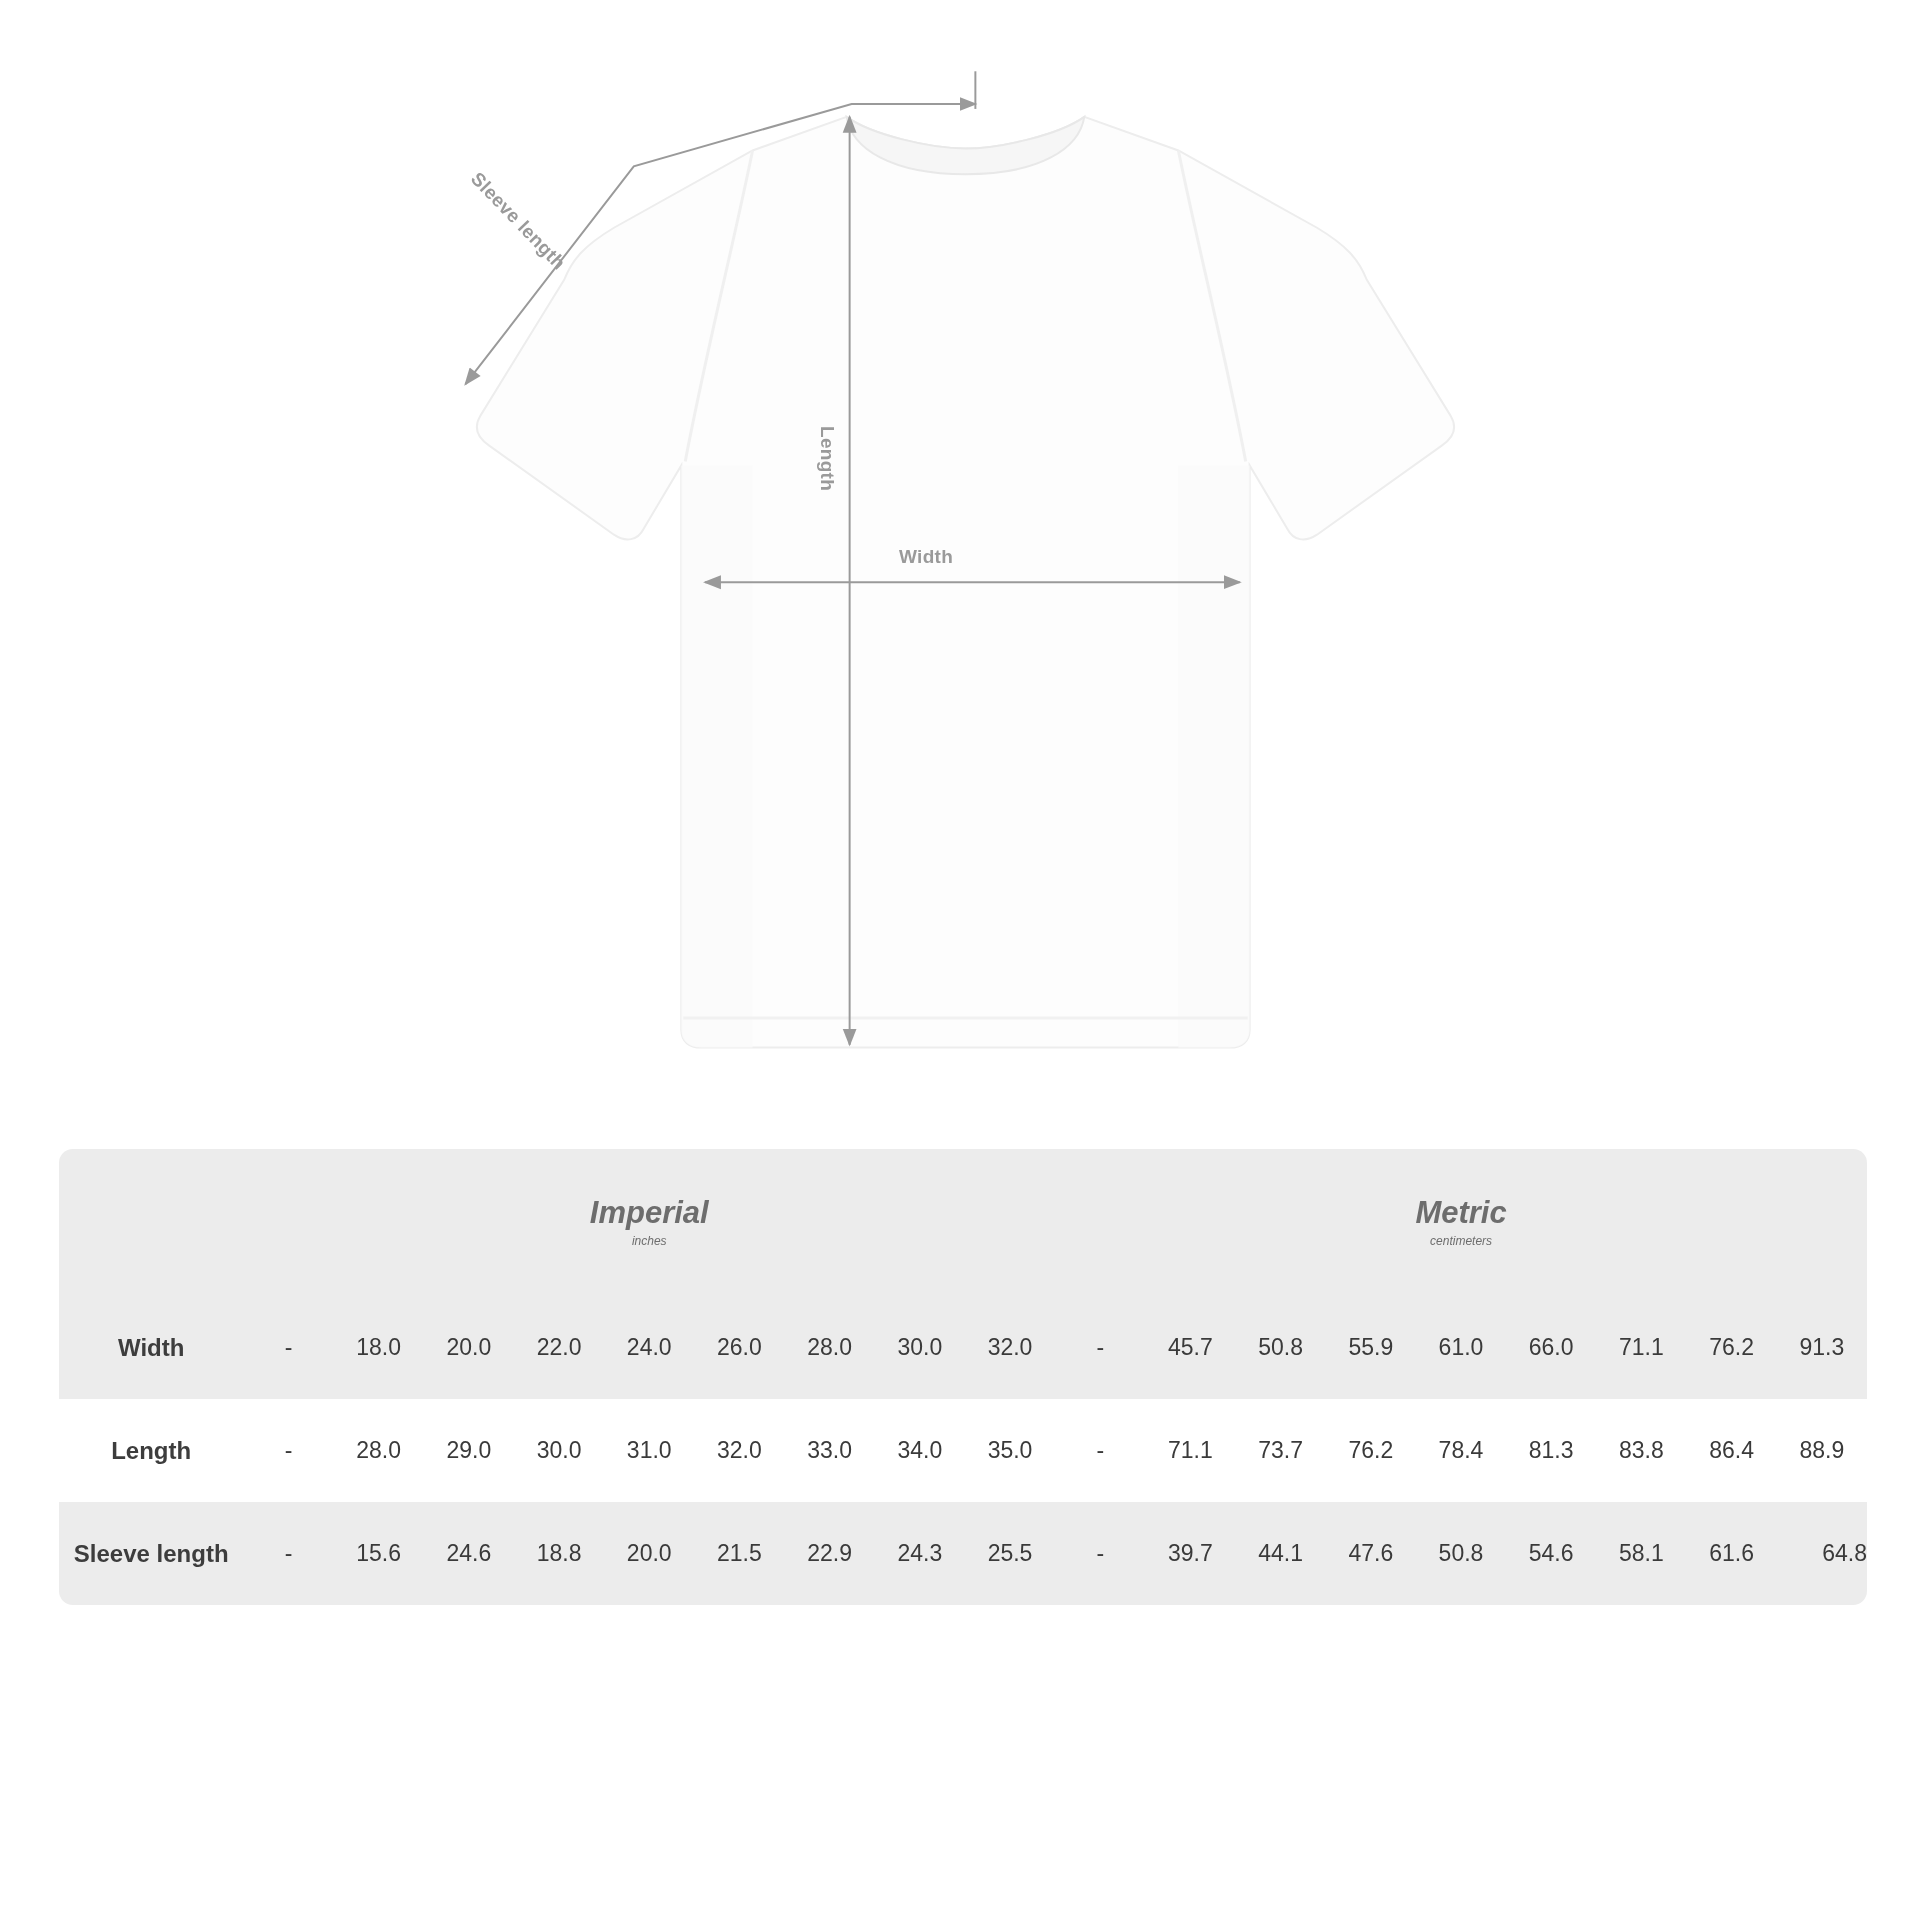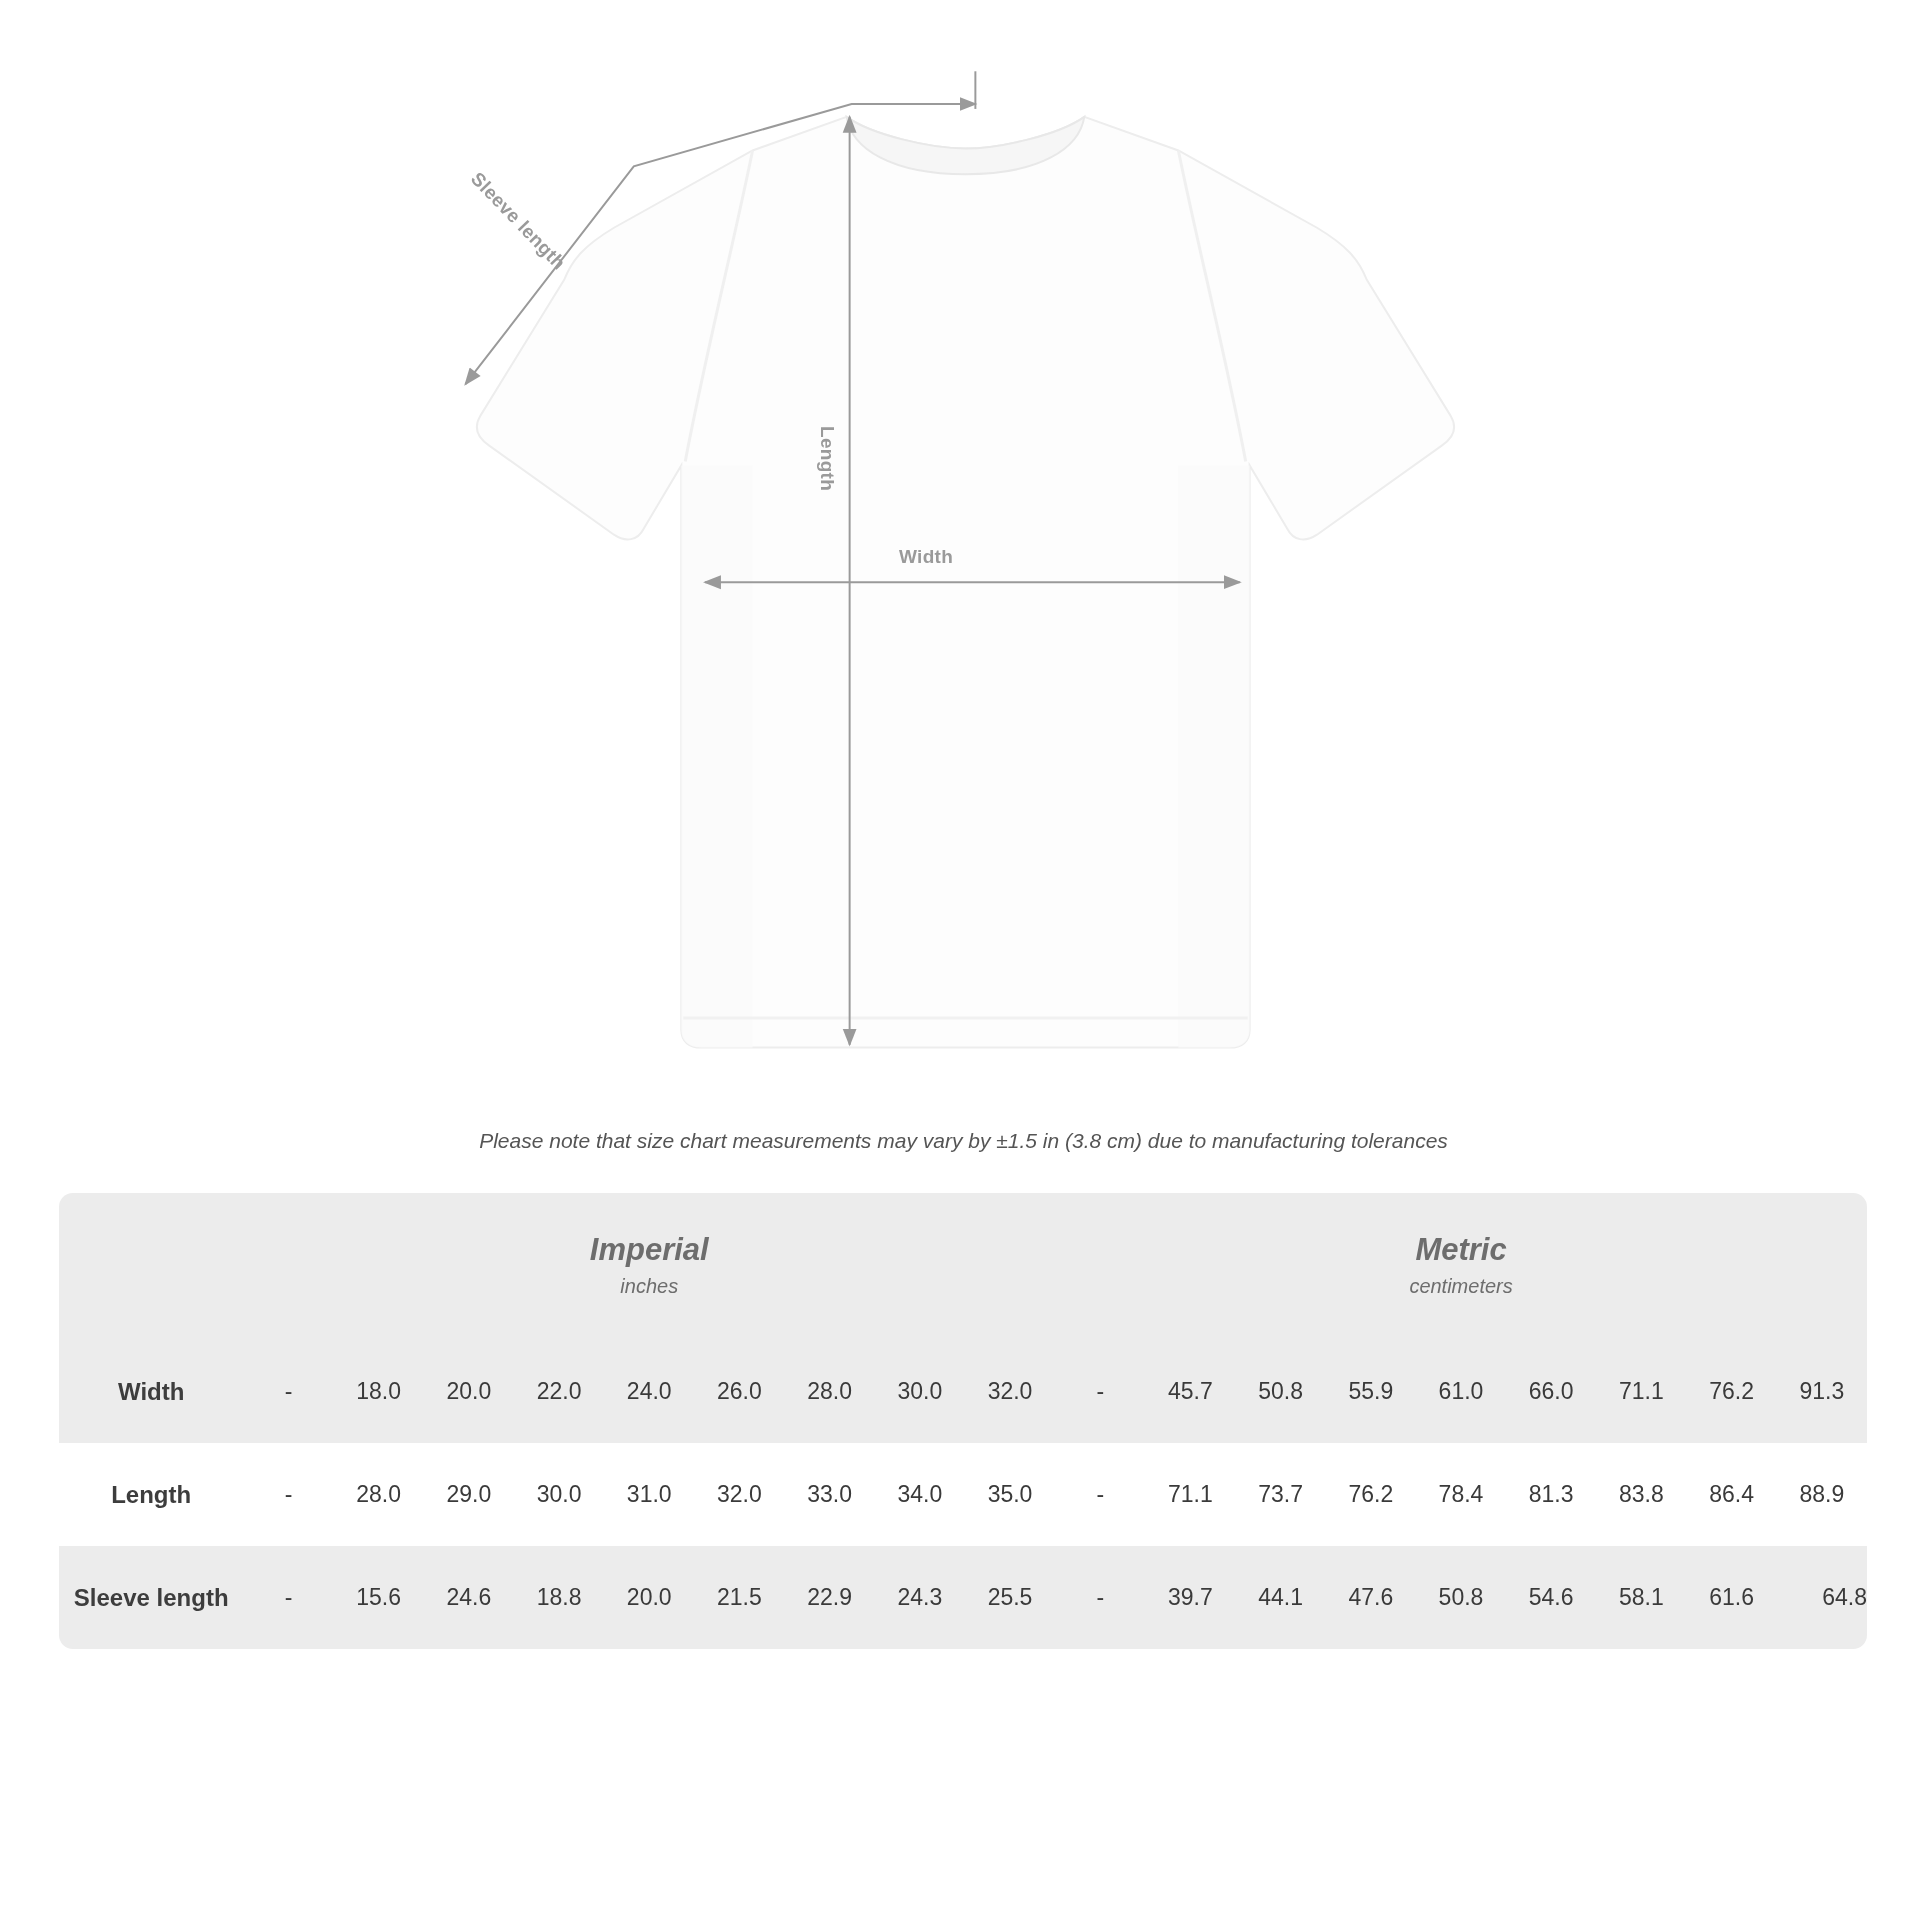--- a/index.html
+++ b/index.html
@@ -105,21 +105,21 @@
     border-top-right-radius: 14px;
   }
   .unit-name {
     font-size: 31px;
     font-weight: bold;
     font-style: italic;
     color: #6d6d6d;
     line-height: 1.25;
   }
   .unit-sub {
-    font-size: 20px;
+    font-size: 12px;
     font-style: italic;
     color: #6d6d6d;
     line-height: 1.6;
   }
 
   
   .size-row td {
     background: #ffffff;
     height: 103px;
     font-weight: bold;
@@ -233,21 +233,20 @@
         <line x1="712" y1="588" x2="1252" y2="588" stroke="#9a9a9a" stroke-width="2" marker-start="url(#arrTail)" marker-end="url(#arrHead)"></line>
       </g>
     </svg>
 
     <div class="dim-label sleeve-label">Sleeve length</div>
     <div class="dim-label length-label">Length</div>
     <div class="dim-label width-label">Width</div>
   </div>
 
   <div class="titles">
-    <p class="chart-note">Please note that size chart measurements may vary by ±1.5 in (3.8 cm) due to manufacturing tolerances</p>
   </div>
 
   <div class="table-wrap">
     <table class="size-table">
       <colgroup>
         <col class="c-rowhead">
         <col class="c-cell">
           <col class="c-cell">
           <col class="c-cell">
           <col class="c-cell">

